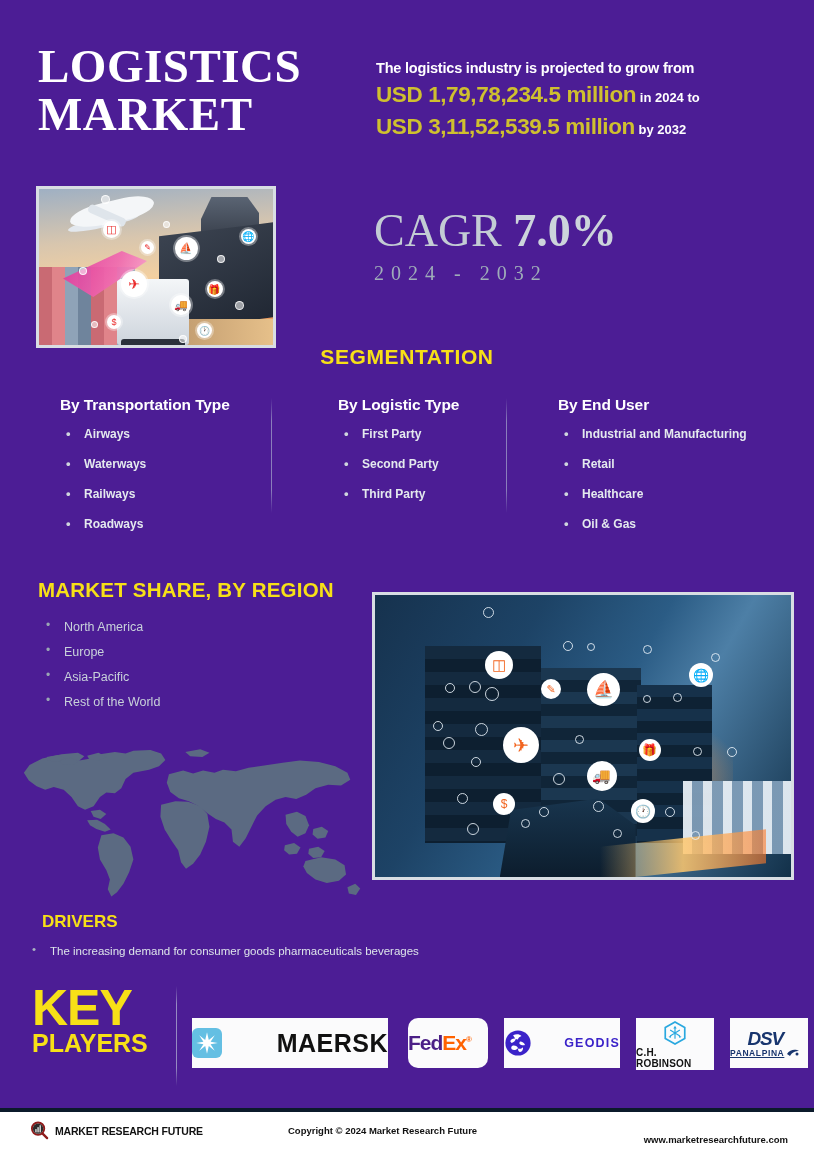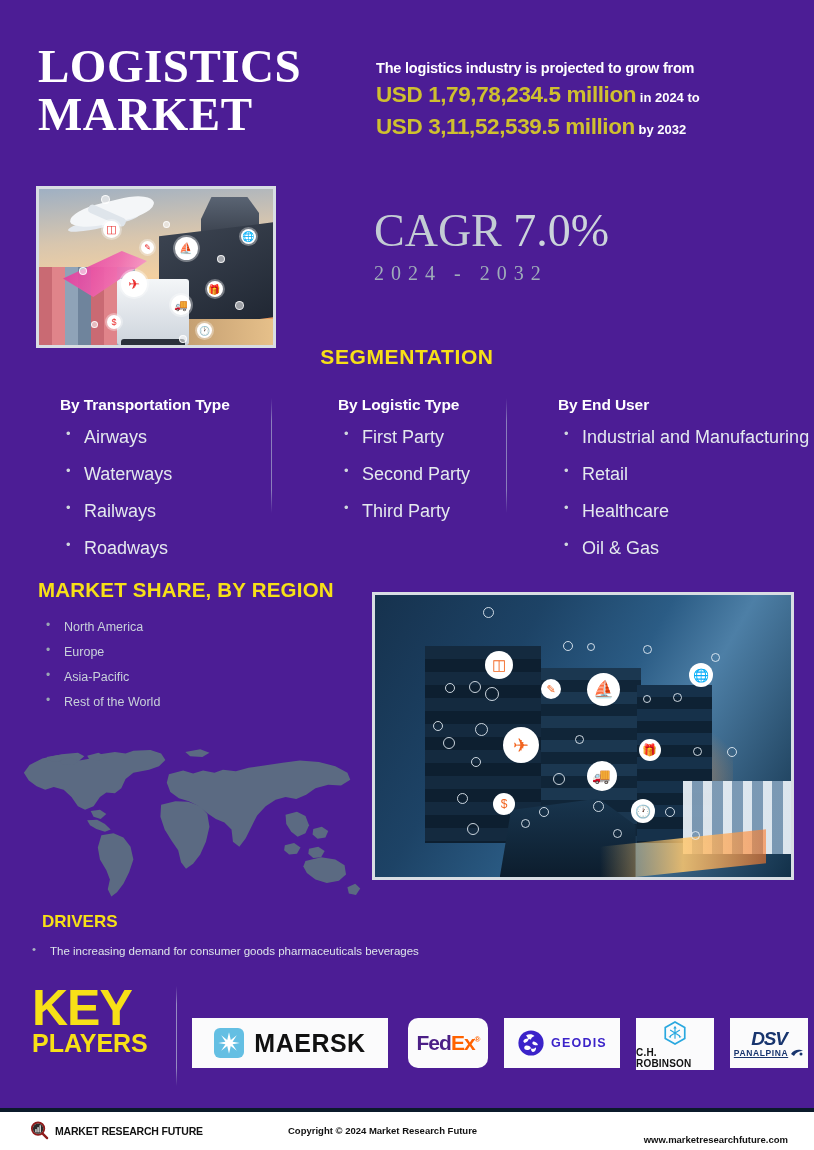--- a/index.html
+++ b/index.html
@@ -20,37 +20,37 @@
 
   
   .stat{position:absolute;left:376px;top:60px;width:420px;color:#fff;}
   .stat .l1{font-size:14.5px;font-weight:700;letter-spacing:-.2px;}
   .stat .l2,.stat .l3{margin-top:6px;font-size:13px;font-weight:700;white-space:nowrap;}
   .stat .big{font-size:22.5px;font-weight:700;color:#cfc02f;letter-spacing:-.4px;}
 
   
   .cagr{position:absolute;left:374px;top:208px;color:#c3ccd4;}
   .cagr .line1{font-family:"Liberation Serif",serif;font-size:46px;line-height:1;white-space:nowrap;}
-  .cagr .line1 b{font-weight:400;color:#ccd4db;}
+  .cagr .line1 b{font-weight:700;color:#ccd4db;}
   .cagr .line2{
     font-family:"Liberation Serif",serif;font-size:20px;letter-spacing:7px;
     margin-top:8px;color:#9fadb9;
   }
 
   
   .seg-title{
     position:absolute;left:0;top:345px;width:814px;text-align:center;
     color:#f7e017;font-size:21px;font-weight:700;letter-spacing:.6px;
   }
   .seg-wrap{position:absolute;left:38px;top:396px;width:760px;}
   .seg-col{position:absolute;top:0;}
   .seg-col h4{margin:0 0 13px 0;font-size:15.5px;font-weight:700;color:#fff;letter-spacing:-.1px;}
   .seg-col ul{margin:0;padding:0;list-style:none;}
   .seg-col li{
-    position:relative;padding-left:24px;color:#e4e9ee;font-size:18px;margin-bottom:16px;
+    position:relative;padding-left:24px;color:#e4e9ee;font-size:12px;margin-bottom:16px;font-weight:bold;
   }
   .seg-col li:before{content:"\2022";position:absolute;left:6px;top:-1px;color:#cfd6dd;font-size:13px;}
   .c1{left:22px;width:210px;}
   .c2{left:300px;width:190px;}
   .c3{left:520px;width:270px;}
   .seg-div{
     position:absolute;width:1px;top:398px;height:115px;
     background:linear-gradient(to bottom,rgba(255,255,255,0),rgba(190,205,220,.55) 20%,rgba(190,205,220,.55) 80%,rgba(255,255,255,0));
   }
   .seg-div.d1{left:271px;}
@@ -131,21 +131,21 @@
   .drv-item:before{content:"\2022";position:absolute;left:2px;top:-2px;color:#aab5c1;}
 
   
   .kp{position:absolute;left:32px;top:985px;width:130px;text-align:left;}
   .kp .key{font-size:50px;font-weight:700;color:#f7e017;line-height:.92;letter-spacing:-1px;}
   .kp .players{font-size:25px;font-weight:700;color:#f7e017;line-height:1;letter-spacing:0px;}
   .kp-div{position:absolute;left:176px;top:986px;width:1px;height:100px;
     background:linear-gradient(to bottom,rgba(255,255,255,0),rgba(200,212,224,.6) 18%,rgba(200,212,224,.6) 82%,rgba(255,255,255,0));}
   .logos{position:absolute;left:192px;top:1018px;width:606px;height:52px;}
   .logo{position:absolute;top:0;height:50px;background:#fbfbfc;
-    display:flex;align-items:center;justify-content:center;overflow:hidden;}
+    display:flex;align-items:center;justify-content:space-between;overflow:hidden;}
   .logo.maersk{left:0;width:196px;}
   .logo.fedex{left:216px;width:80px;border-radius:10px;}
   .logo.geodis{left:312px;width:116px;}
   .logo.chr{left:444px;width:78px;height:52px;}
   .logo.dsv{left:538px;width:78px;}
   .mk-sq{width:30px;height:30px;border-radius:6px;background:#64bfe3;
     display:flex;align-items:center;justify-content:center;margin-right:10px;flex:0 0 auto;}
   .mk-word{font-size:25px;font-weight:700;letter-spacing:.5px;color:#111;font-family:"Liberation Sans",sans-serif;}
   .fx{font-size:21px;font-weight:700;letter-spacing:-1px;}
   .fx .p{color:#4b1f86;}.fx .o{color:#ff6200;}

